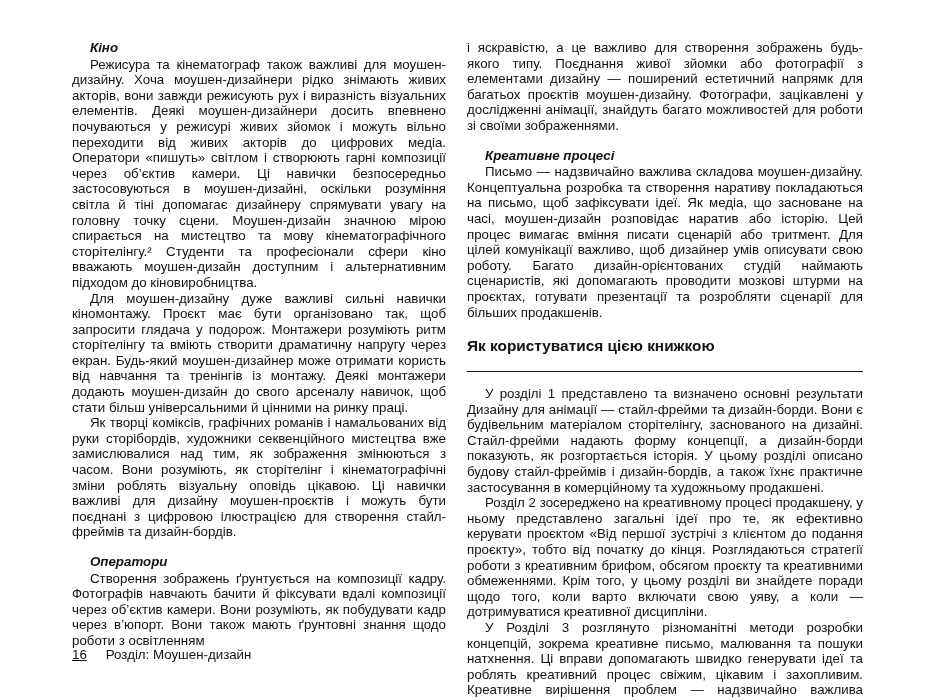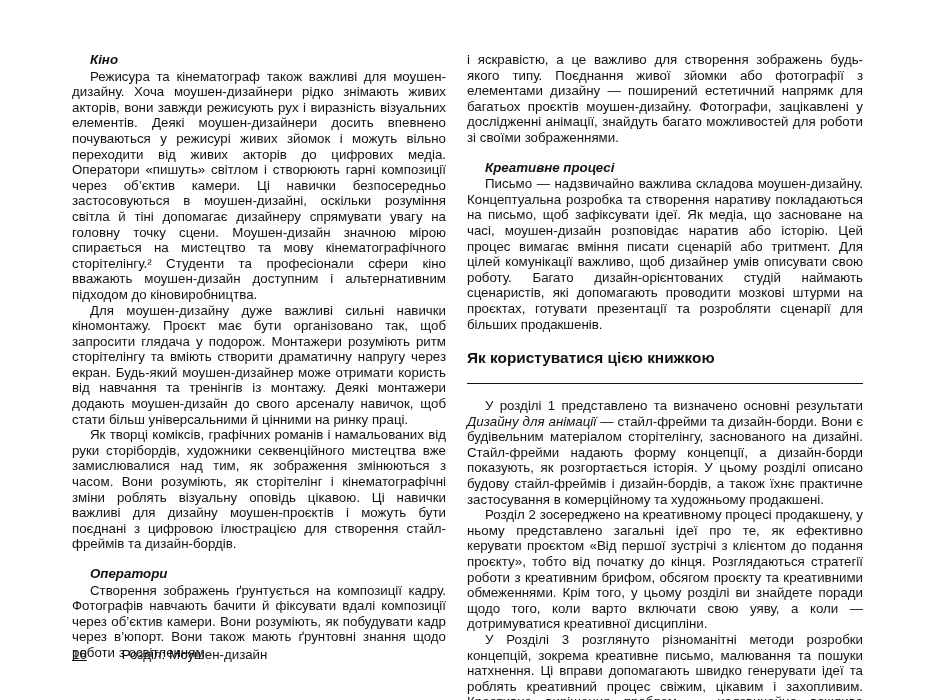--- a/index.html
+++ b/index.html
@@ -24,21 +24,21 @@
   }
   .col {
     font-size: 13.3px;
     line-height: 15.6px;
     text-align: justify;
     hyphens: auto;
     -webkit-hyphens: auto;
   }
   .col-left  { width: 374px; }
   .col-right { width: 396px; }
-  .col > :first-child { margin-top: 12px; }
+  .col > :first-child { margin-top: 0; }
   h3.sub {
     font-size: 13.3px;
     line-height: 15.6px;
     font-weight: bold;
     font-style: italic;
     margin: 14px 0 1px 0;
     padding-left: 18px;
     text-align: left;
   }
   p {
@@ -49,30 +49,30 @@
   h2.chapter {
     font-size: 15.4px;
     line-height: 18px;
     font-weight: bold;
     font-style: normal;
     text-align: left;
     margin: 17px 0 14px 0;
     padding-bottom: 16px;
     border-bottom: 1.6px solid #121212;
   }
-  .ital { font-style: italic; }
+  .ital { }
   .footer {
     position: absolute;
     left: 72px;
     top: 647px;
     font-size: 13.3px;
     line-height: 15.6px;
     color: #121212;
   }
-  .pagenum { margin-right: 35px; text-decoration: underline; }
+  .pagenum { margin-right: 19px; text-decoration: underline; }
 </style>
 </head>
 <body>
 
 <div class="page">
 
   <div class="columns">
 
     <div class="col col-left">
       <h3 class="sub">Кіно</h3>

